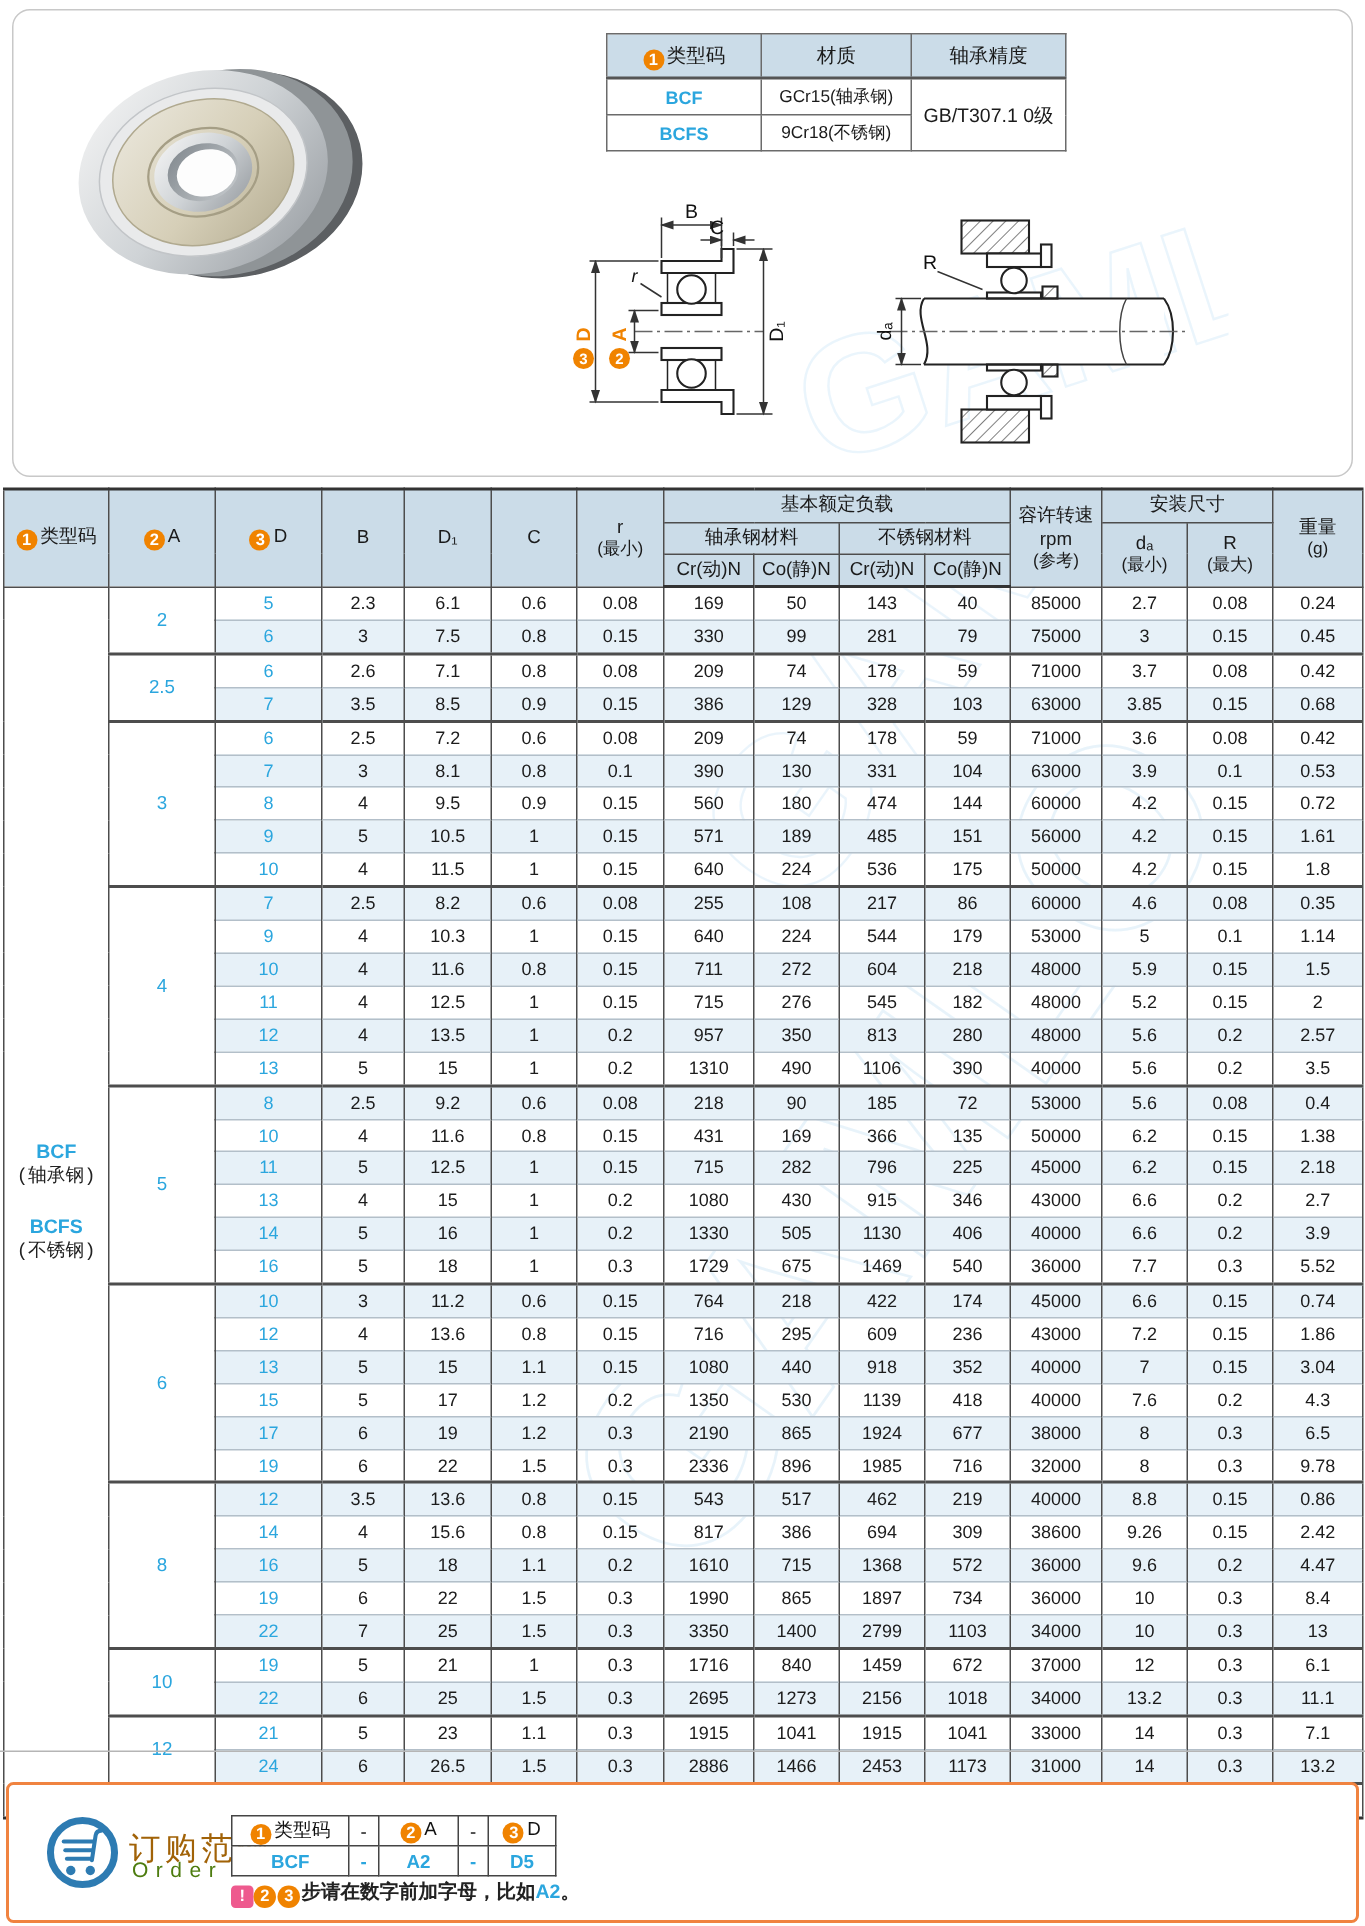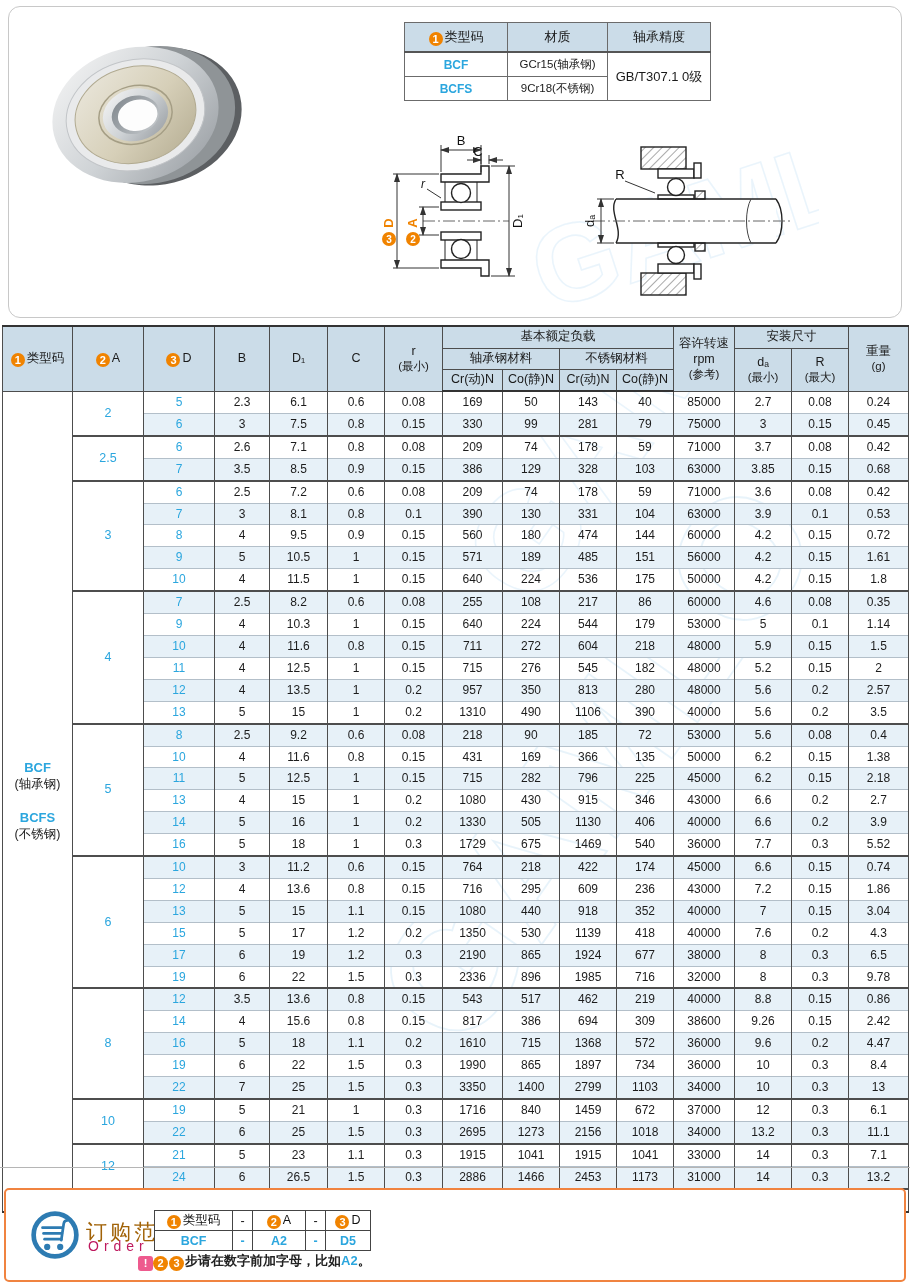--- a/index.html
+++ b/index.html
@@ -25,36 +25,36 @@
   .spec th{background:#CBDCE8;border:1px solid #4d4d4d;font-weight:normal;color:#1a1a1a;padding:0;font-size:12.5px;line-height:1.25;}
   .spec thead tr.h3 th{border-bottom:2px solid #333;}
   .spec th .sm{font-size:11.5px;}
   .spec td{border-right:1px solid #4d4d4d;border-top:1px solid #b3bfc9;text-align:center;font-size:12px;color:#1c1c1c;padding:0;height:20.9px;line-height:20.9px;white-space:nowrap;}
   .spec td.gs{border-top:2px solid #4d4d4d;}
   .spec td.alt{background:#E7F1F8;}
   .spec td.blue{color:#2BA6DE;}
   .spec td.type-cell{background:#fff;border-top:none;vertical-align:middle;}
   .spec td.type-cell div{line-height:17px;}
   .side-code{color:#2BA6DE;font-weight:bold;font-size:13px;}
-  .side-mat{font-size:12.5px;color:#222;}
+  .side-mat{font-size:12.5px;color:#222;font-family:Liberation Mono, monospace;}
   .side-spacer{height:16px;}
   .spec td.a-cell{background:#fff;color:#2BA6DE;font-size:12.5px;}
 
   .rule{left:0;top:1167px;width:910px;height:1px;background:#b5b5b5;}
 
   
   .order-box{left:4px;top:1188px;width:898px;height:90px;border:2px solid #F08340;border-radius:5px;background:#fff;}
   .ord-cn{left:80px;top:28px;font-size:21px;letter-spacing:3px;color:#a16207;position:absolute;}
-  .ord-en{left:82px;top:48px;font-size:14px;letter-spacing:5px;color:#be185d;position:absolute;}
+  .ord-en{left:82px;top:48px;font-size:14px;letter-spacing:5px;color:#4d7c0f;position:absolute;}
   .order-table{position:absolute;left:148px;top:20px;border-collapse:collapse;table-layout:fixed;}
   .order-table th,.order-table td{border:1px solid #444;text-align:center;padding:0;height:19px;background:#fff;}
   .order-table th{font-size:12.5px;font-weight:normal;color:#111;border-bottom:1.5px solid #444;}
   .order-table td{font-size:12.5px;color:#2BA6DE;font-weight:bold;}
   .order-table{border:1.5px solid #444;}
-  .note{position:absolute;left:132px;top:62px;font-size:13px;font-weight:bold;color:#222;}
+  .note{position:absolute;left:148px;top:62px;font-size:13px;font-weight:bold;color:#222;}
   .note .excl{display:inline-block;width:15px;height:15px;border-radius:3px;background:#EE5A8E;color:#fff;text-align:center;line-height:15px;font-size:11px;vertical-align:-2px;}
   .note .circ{width:15px;height:15px;line-height:15px;margin:0 1px 0 0;}
   .note .blue{color:#2BA6DE;}
 
   .wm{pointer-events:none;opacity:.6;}
   svg text{font-family:"Liberation Sans","DejaVu Sans",sans-serif;}
 </style>
 </head>
 <body>
 

